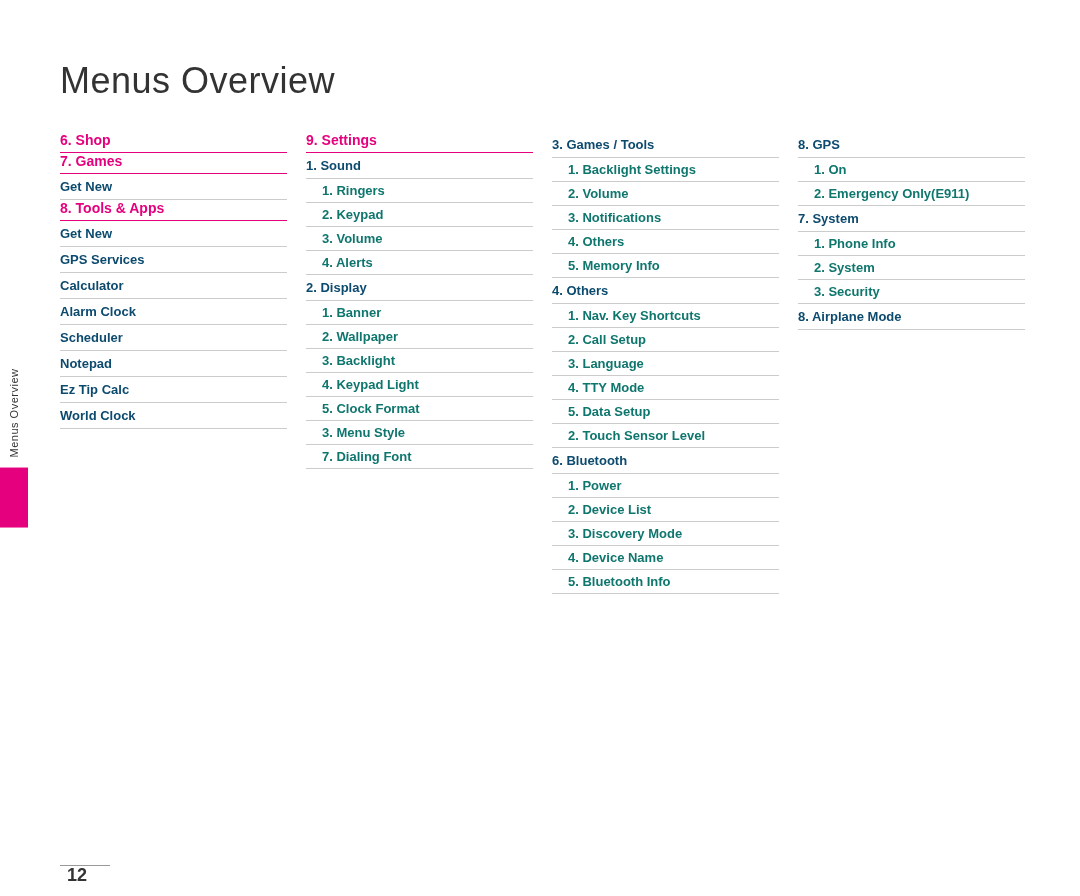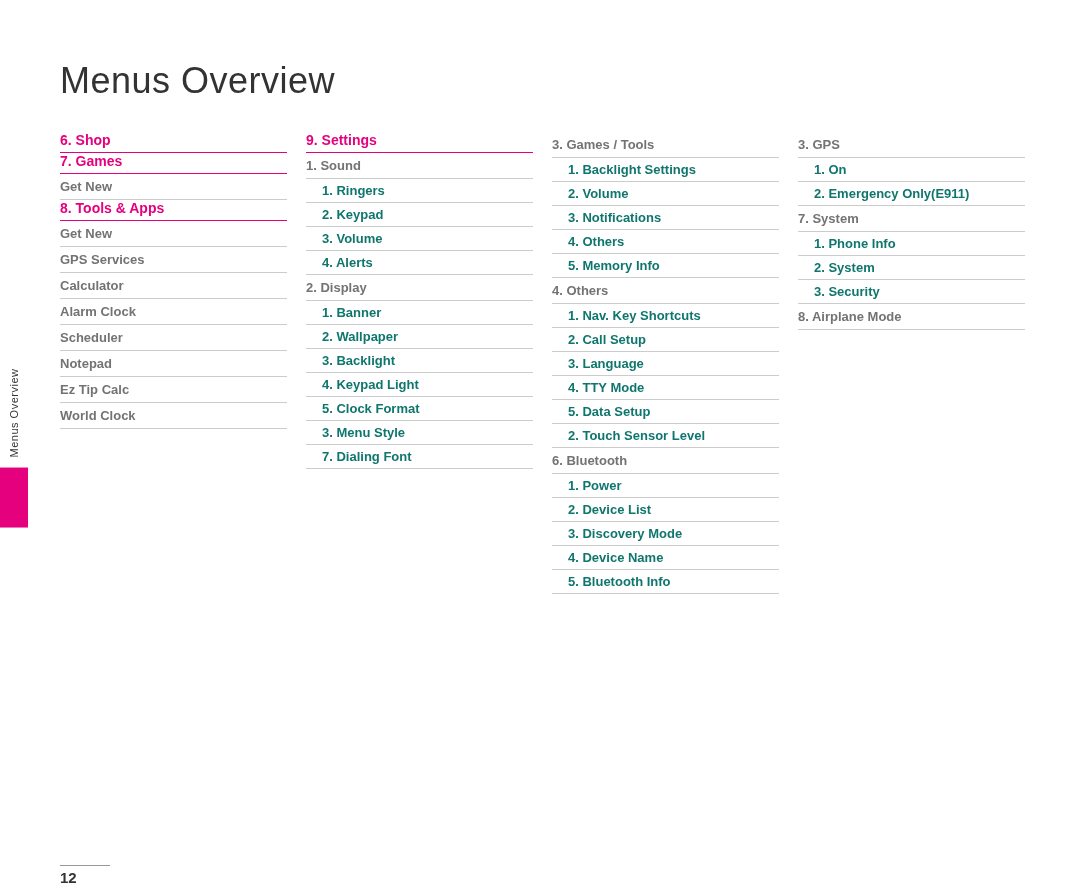--- a/index.html
+++ b/index.html
@@ -83,40 +83,40 @@
       color: #e5007d;
       border-bottom: 1px solid #e5007d;
       padding-bottom: 4px;
       margin-bottom: 0;
       display: block;
     }
 
     .menu-item {
       font-size: 13px;
       font-weight: 700;
-      color: #737373;
+      color: #0c4a6e;
       border-bottom: 1px solid #ccc;
       padding: 5px 0;
       display: block;
     }
 
     .menu-item-sub {
       font-size: 13px;
       font-weight: 700;
       color: #0f766e;
       border-bottom: 1px solid #ccc;
       padding: 4px 0 4px 16px;
       display: block;
     }
 
     .page-number {
       position: absolute;
       bottom: 10px;
-      left: 60px;
-      font-size: 15px;
+      left: 67px;
+      font-size: 18px;
       font-weight: 700;
       color: #333;
     }
 
     .page-line {
       position: absolute;
       bottom: 30px;
       left: 60px;
       width: 50px;
       height: 1px;
@@ -186,21 +186,21 @@
           <span class="menu-item-sub">2. Touch Sensor Level</span>
           <span class="menu-item">6. Bluetooth</span>
           <span class="menu-item-sub">1. Power</span>
           <span class="menu-item-sub">2. Device List</span>
           <span class="menu-item-sub">3. Discovery Mode</span>
           <span class="menu-item-sub">4. Device Name</span>
           <span class="menu-item-sub">5. Bluetooth Info</span>
         </div>
 
       <div class="column" id="col4">
-          <span class="menu-item">3. GPS</span>
+          <span class="menu-item">8. GPS</span>
           <span class="menu-item-sub">1. On</span>
           <span class="menu-item-sub">2. Emergency Only(E911)</span>
           <span class="menu-item">7. System</span>
           <span class="menu-item-sub">1. Phone Info</span>
           <span class="menu-item-sub">2. System</span>
           <span class="menu-item-sub">3. Security</span>
           <span class="menu-item">8. Airplane Mode</span>
         </div>
 
     </div>

